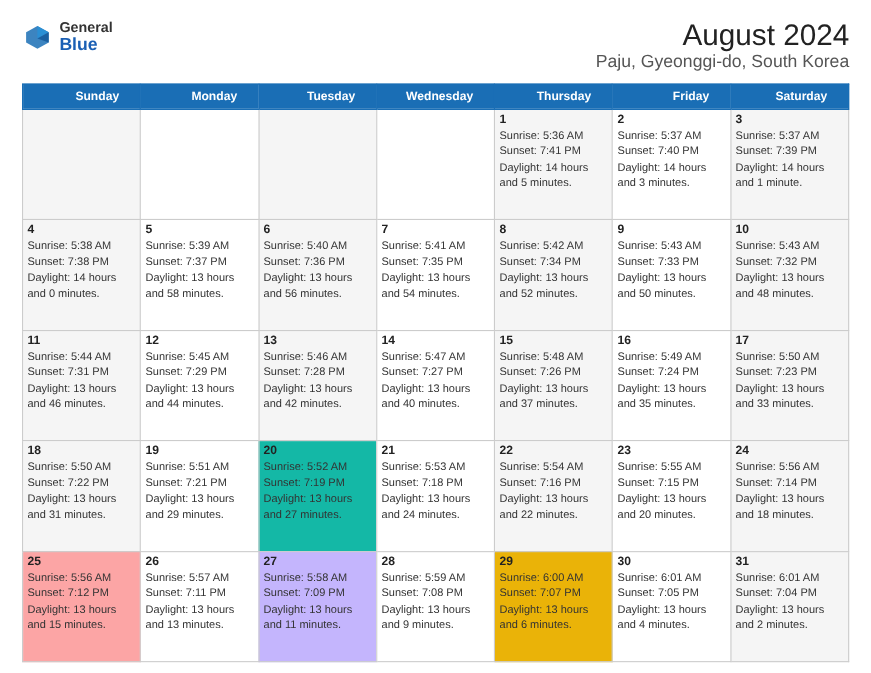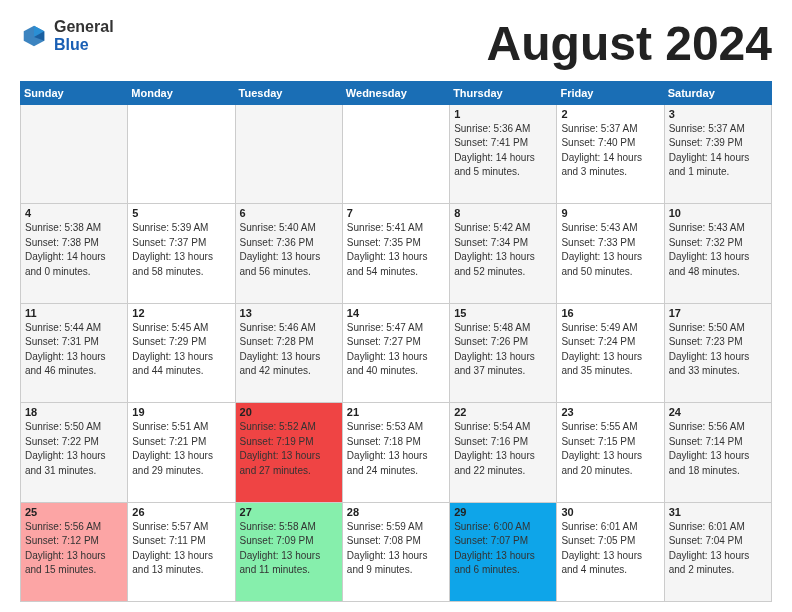--- a/index.html
+++ b/index.html
@@ -27,62 +27,62 @@
       display: flex;
       align-items: center;
       gap: 6px;
     }
     .logo-text {
       display: flex;
       flex-direction: column;
       line-height: 1.1;
     }
     .logo-general {
-      font-size: 16px;
+      font-size: 13px;
       font-weight: bold;
       color: #333;
     }
     .logo-blue {
       font-size: 16px;
       font-weight: bold;
       color: #1a5fb4;
     }
     .logo-icon {
       width: 28px;
       height: 28px;
     }
     .title-block {
       text-align: right;
     }
     .title-block h1 {
-      font-size: 48px;
-      font-weight: bold;
+      font-size: 27px;
+      font-weight: normal;
       color: #222;
       line-height: 1.1;
     }
     .title-block h2 {
       font-size: 16px;
       color: #555;
       font-weight: normal;
     }
     .calendar {
       flex: 1;
       border: 1px solid #ccc;
       border-collapse: collapse;
       width: 100%;
       table-layout: fixed;
     }
     .calendar th {
       background-color: #1a6eb5;
       color: white;
       font-size: 11px;
       font-weight: bold;
-      padding: 5px 3px;
+      padding: 5px 19px;
       border: 1px solid #1a6eb5;
-      text-align: left;
+      text-align: right;
     }
     .calendar td {
       border: 1px solid #ccc;
       vertical-align: top;
       padding: 3px 4px;
       font-size: 9px;
       color: #333;
       background: #fff;
       height: 82px;
     }
@@ -119,20 +119,21 @@
         <path d="M15 4 L26 10 L15 16 Z" fill="#2a8fd4"></path>
         <path d="M15 16 L26 10 L26 20 Z" fill="#1a5fa0"></path>
       </svg>
       <div class="logo-text">
         <span class="logo-general">General</span>
         <span class="logo-blue">Blue</span>
       </div>
     </div>
     <div class="title-block">
       <h1>August 2024</h1>
+      <h2>Paju, Gyeonggi-do, South Korea</h2>
     </div>
   </div>
 
   <table class="calendar">
     <thead>
       <tr>
       <th>Sunday</th>
           <th>Monday</th>
           <th>Tuesday</th>
           <th>Wednesday</th>
@@ -222,21 +223,21 @@
         </tr>
         <tr>
           <td style="background: rgb(245, 245, 245);">
             <span class="day-num">18</span>
             <div class="day-info">Sunrise: 5:50 AM<br>Sunset: 7:22 PM<br>Daylight: 13 hours<br>and 31 minutes.</div>
           </td>
           <td style="background: rgb(255, 255, 255);">
             <span class="day-num">19</span>
             <div class="day-info">Sunrise: 5:51 AM<br>Sunset: 7:21 PM<br>Daylight: 13 hours<br>and 29 minutes.</div>
           </td>
-          <td style="background: #ef4444;">
+          <td style="background: #14b8a6;">
             <span class="day-num">20</span>
             <div class="day-info">Sunrise: 5:52 AM<br>Sunset: 7:19 PM<br>Daylight: 13 hours<br>and 27 minutes.</div>
           </td>
           <td style="background: rgb(255, 255, 255);">
             <span class="day-num">21</span>
             <div class="day-info">Sunrise: 5:53 AM<br>Sunset: 7:18 PM<br>Daylight: 13 hours<br>and 24 minutes.</div>
           </td>
           <td style="background: rgb(245, 245, 245);">
             <span class="day-num">22</span>
             <div class="day-info">Sunrise: 5:54 AM<br>Sunset: 7:16 PM<br>Daylight: 13 hours<br>and 22 minutes.</div>
@@ -252,29 +253,29 @@
         </tr>
         <tr>
           <td style="background: #fca5a5;">
             <span class="day-num">25</span>
             <div class="day-info">Sunrise: 5:56 AM<br>Sunset: 7:12 PM<br>Daylight: 13 hours<br>and 15 minutes.</div>
           </td>
           <td style="background: rgb(255, 255, 255);">
             <span class="day-num">26</span>
             <div class="day-info">Sunrise: 5:57 AM<br>Sunset: 7:11 PM<br>Daylight: 13 hours<br>and 13 minutes.</div>
           </td>
-          <td style="background: #86efac;">
+          <td style="background: #c4b5fd;">
             <span class="day-num">27</span>
             <div class="day-info">Sunrise: 5:58 AM<br>Sunset: 7:09 PM<br>Daylight: 13 hours<br>and 11 minutes.</div>
           </td>
           <td style="background: rgb(255, 255, 255);">
             <span class="day-num">28</span>
             <div class="day-info">Sunrise: 5:59 AM<br>Sunset: 7:08 PM<br>Daylight: 13 hours<br>and 9 minutes.</div>
           </td>
-          <td style="background: #0ea5e9;">
+          <td style="background: #eab308;">
             <span class="day-num">29</span>
             <div class="day-info">Sunrise: 6:00 AM<br>Sunset: 7:07 PM<br>Daylight: 13 hours<br>and 6 minutes.</div>
           </td>
           <td style="background: rgb(255, 255, 255); margin-left: 22px;">
             <span class="day-num">30</span>
             <div class="day-info">Sunrise: 6:01 AM<br>Sunset: 7:05 PM<br>Daylight: 13 hours<br>and 4 minutes.</div>
           </td>
           <td style="background: rgb(245, 245, 245);">
             <span class="day-num">31</span>
             <div class="day-info">Sunrise: 6:01 AM<br>Sunset: 7:04 PM<br>Daylight: 13 hours<br>and 2 minutes.</div>

